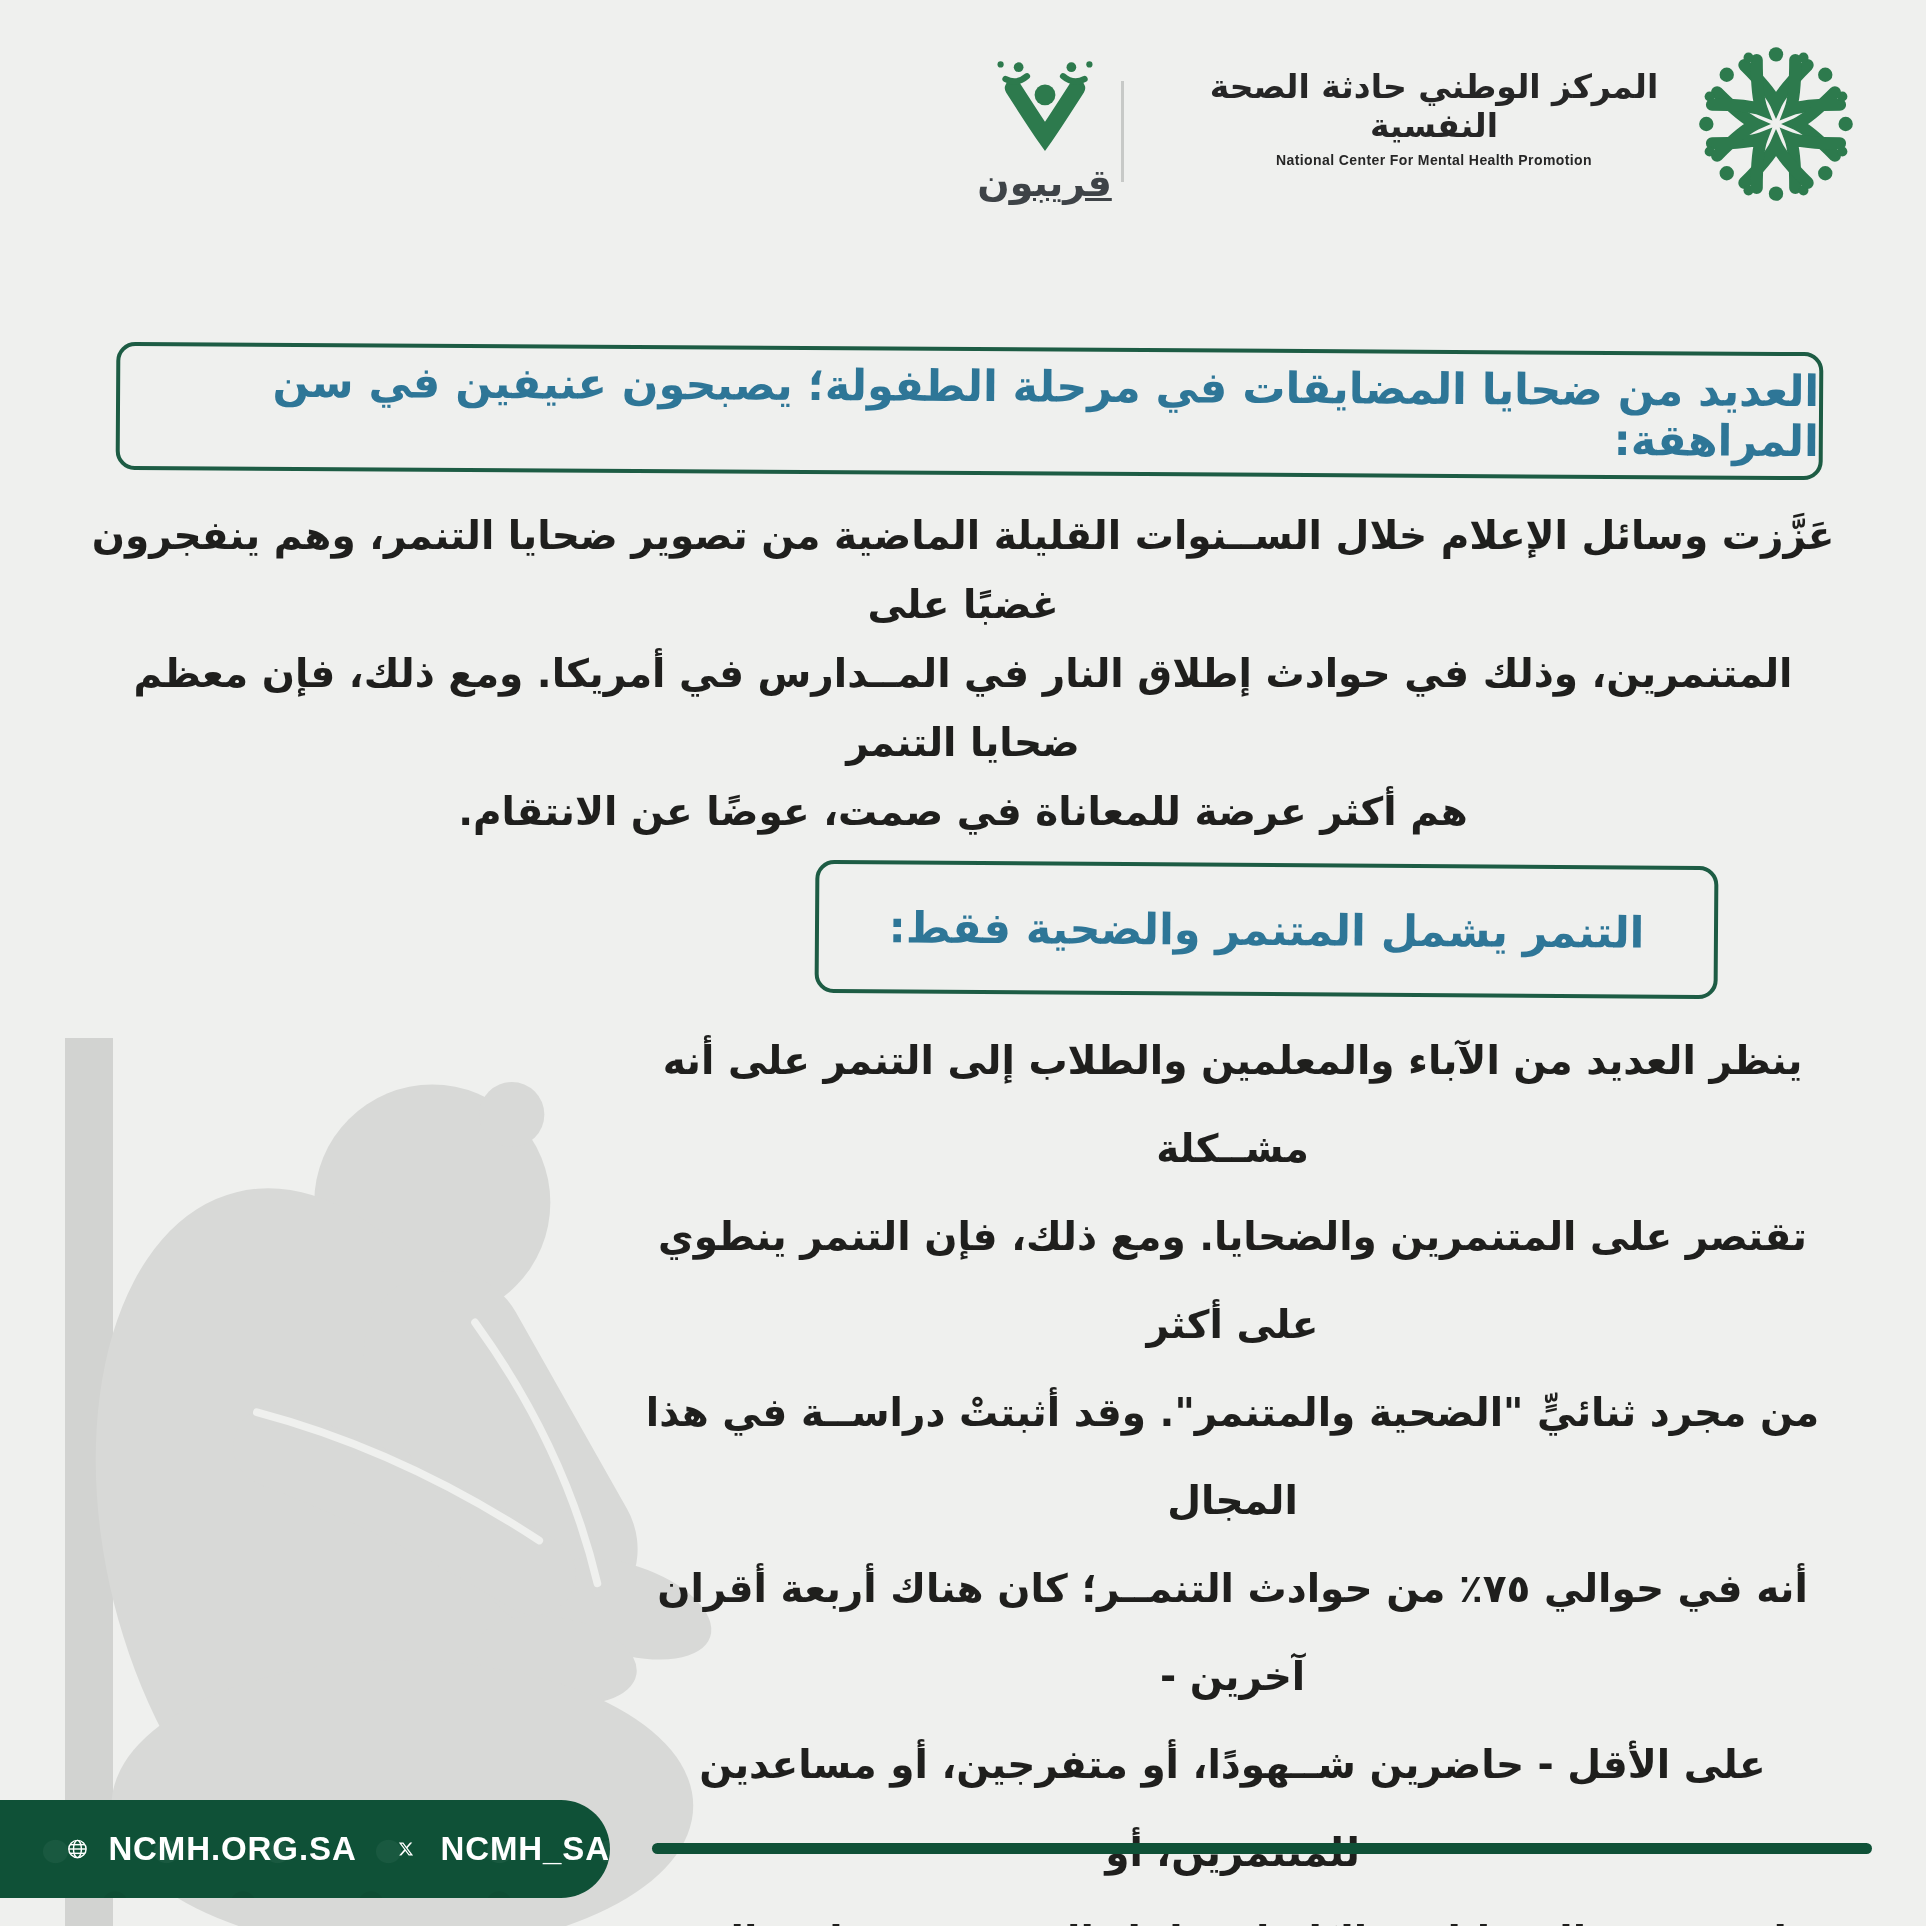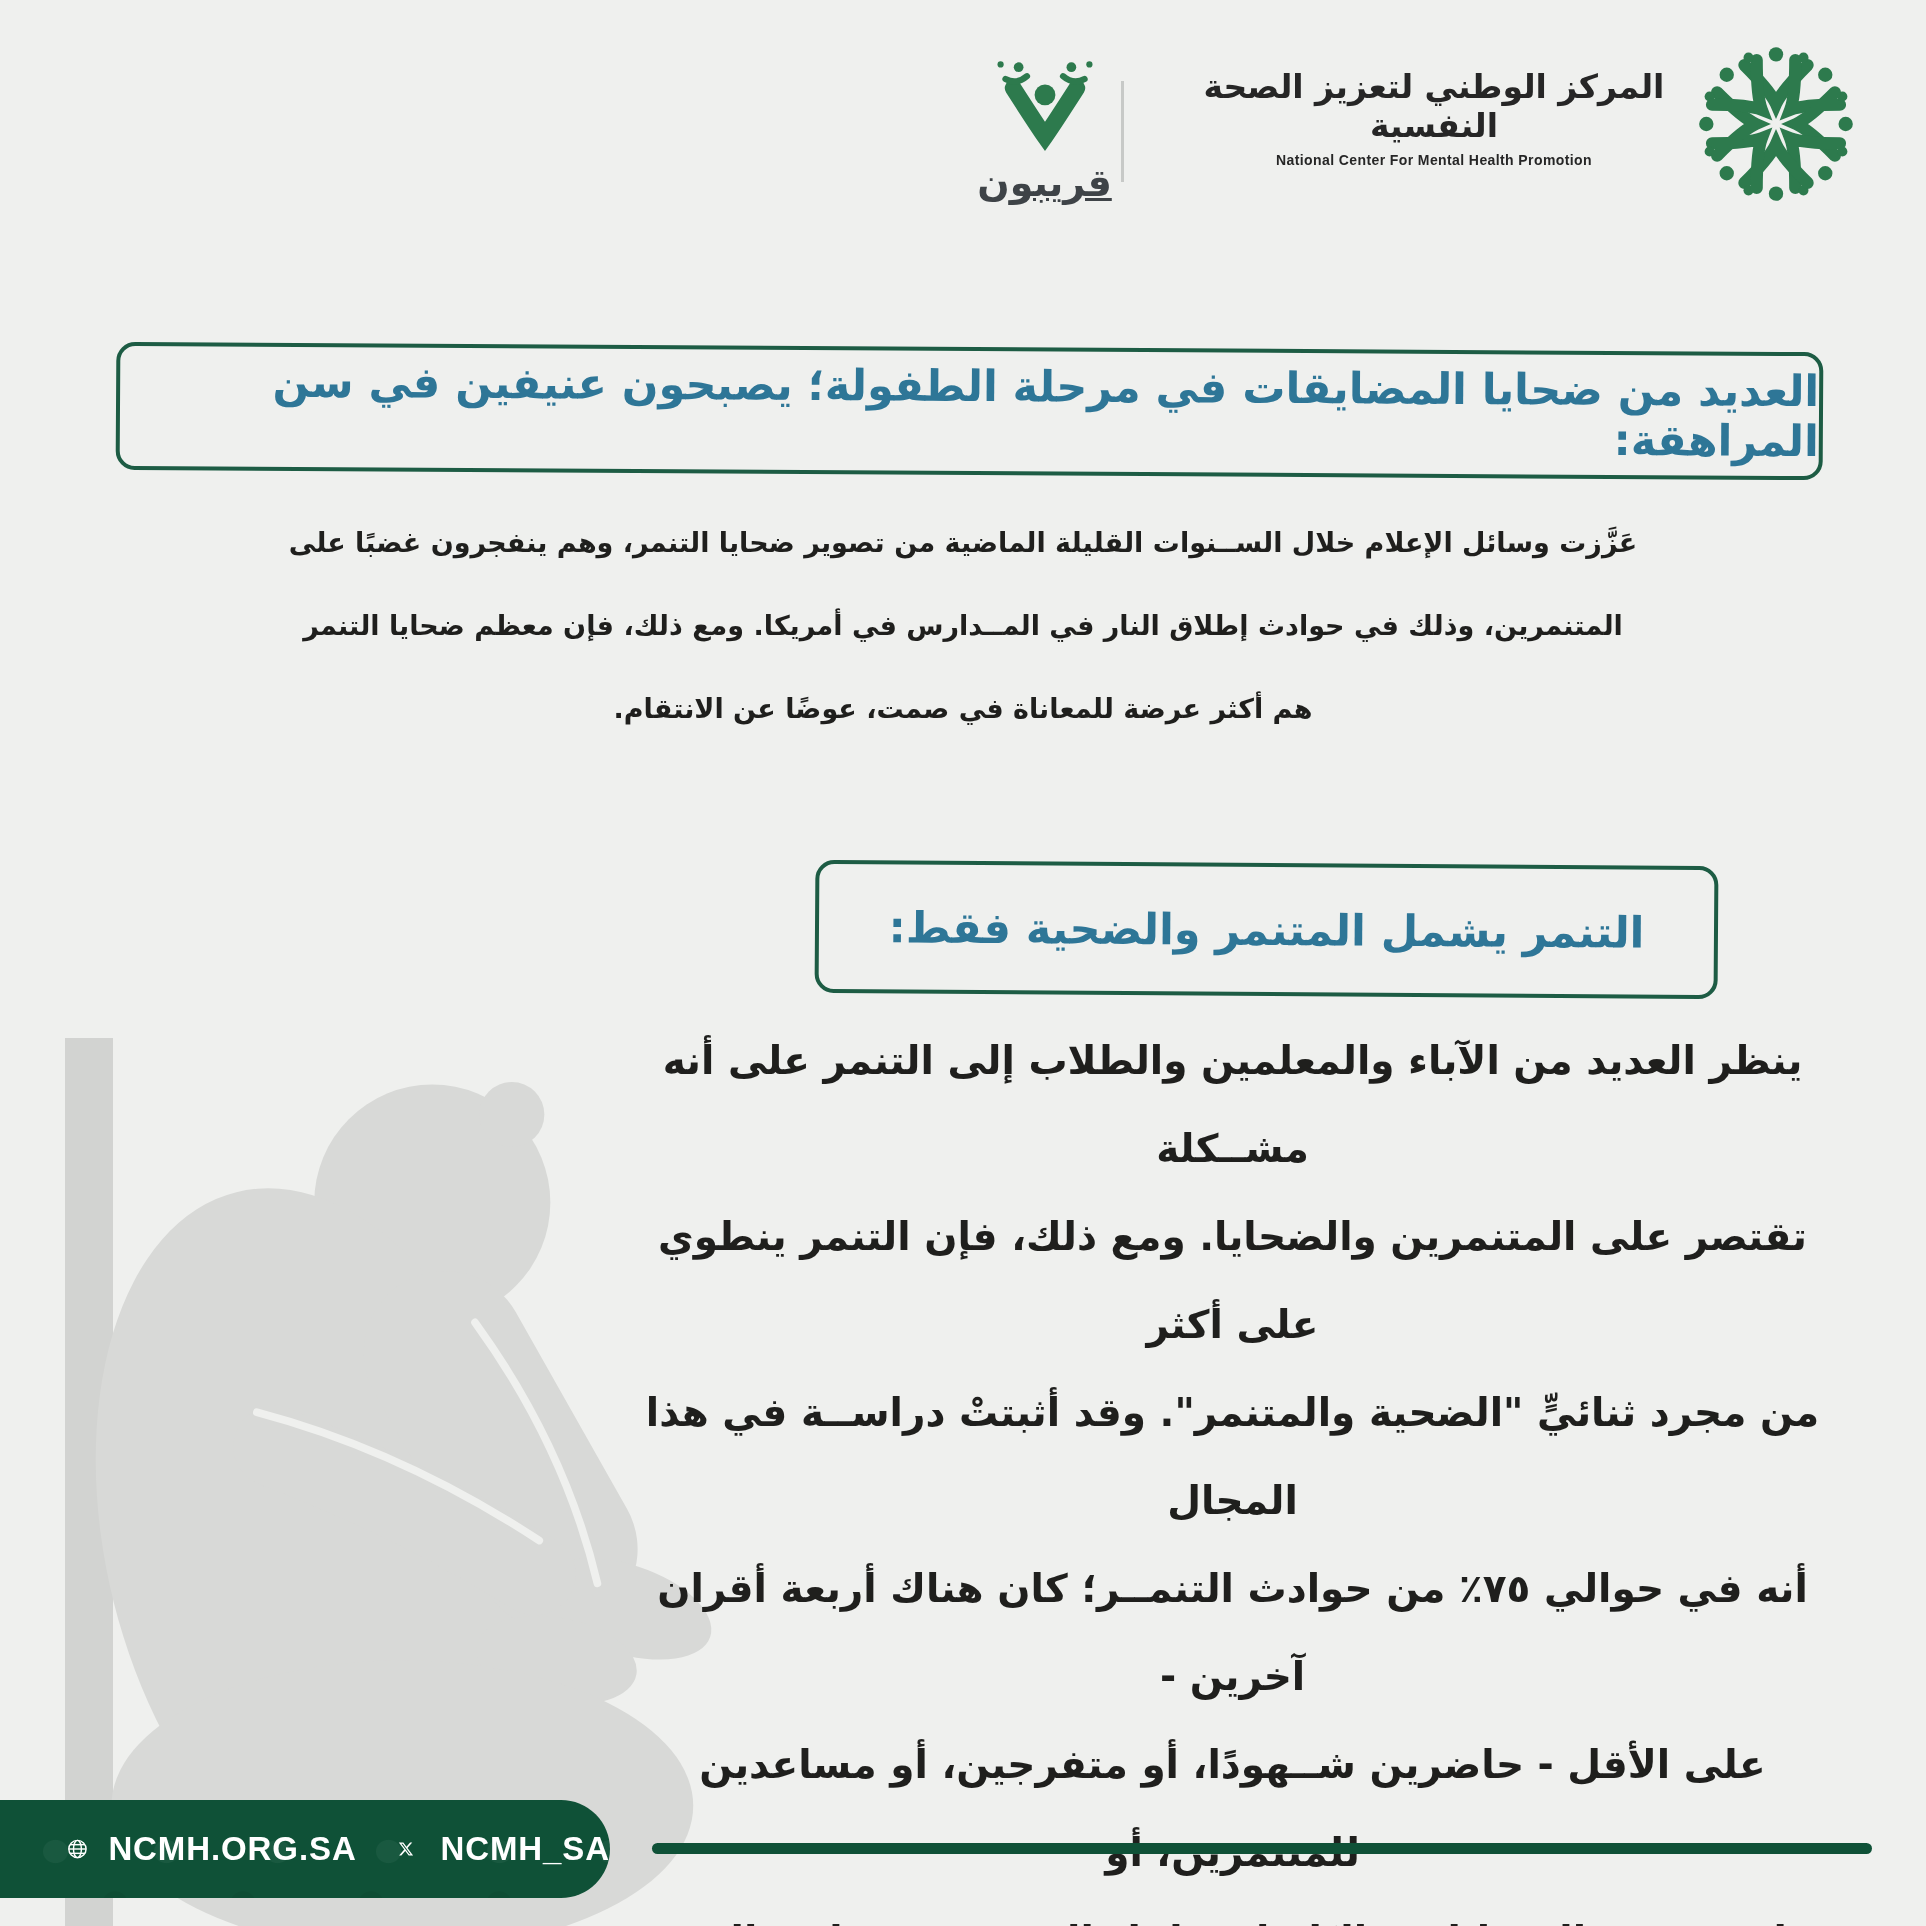--- a/index.html
+++ b/index.html
@@ -26,21 +26,21 @@
     direction:rtl;color:#2e7697;font-weight:bold;background:transparent;z-index:5;
   }
   .hbox1{left:116px;top:347px;width:1699px;height:120px;font-size:43px;transform:rotate(.35deg);}
   .hbox2{left:815px;top:863px;width:895px;height:125px;font-size:43px;transform:rotate(.4deg);}
 
   
   .para{
     direction:rtl;text-align:center;white-space:pre-line;
     color:#1f1f1d;font-weight:bold;z-index:5;
   }
-  .para1{left:77px;top:501px;width:1772px;font-size:27px;line-height:83px;}
+  .para1{left:77px;top:501px;width:1772px;font-size:39px;line-height:69px;}
   .para2{left:616px;top:1017px;width:1233px;font-size:39px;line-height:88px;}
 
   
   .wall{left:65px;top:1038px;width:48px;height:888px;background:#d2d3d1;z-index:1;}
   .silhouette{left:43px;top:984px;width:770px;height:942px;z-index:2;}
 
   
   .footer-bar{
     left:0;top:1800px;width:610px;height:98px;z-index:6;
     background-color:#0f5137;
@@ -96,21 +96,21 @@
         <circle cx="-64" cy="-52" r="4.5" stroke="none"></circle>
         <circle cx="64" cy="-52" r="4.5" stroke="none"></circle>
       </g>
     </svg>
     <div class="qareebon-word">قريبون</div>
   </div>
 
   <div class="abs header-divider"></div>
 
   <div class="abs ncmh-block">
-    <div class="ncmh-ar">المركز الوطني لتعزيز الصحة النفسية</div>
+    <div class="ncmh-ar">المركز الوطني حادثة الصحة النفسية</div>
     <div class="ncmh-en">National Center For Mental Health Promotion</div>
   </div>
 
   <svg class="abs ncmh-logo" viewBox="-110 -110 220 220" aria-hidden="true">
     <g fill="#2d7a4d" stroke="#2d7a4d">
       <g>
         <circle cx="0" cy="-97" r="10" stroke="none"></circle>
         <path d="M -44 -82 Q -8 -46 0 -28 Q 8 -46 44 -82" fill="none" stroke-width="17" stroke-linecap="round"></path>
         <circle cx="38.3" cy="-92.4" r="7" stroke="none"></circle>
       </g>

